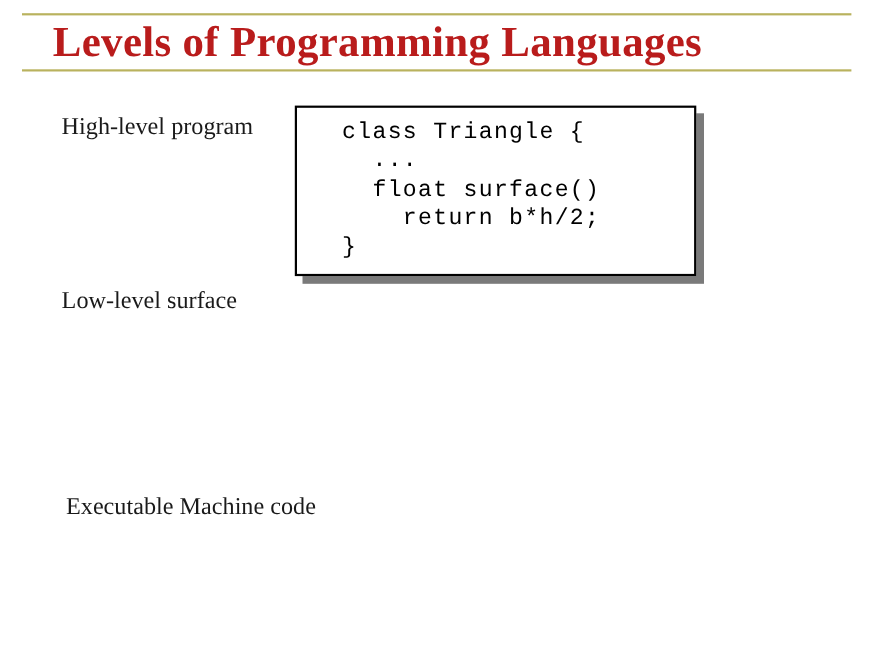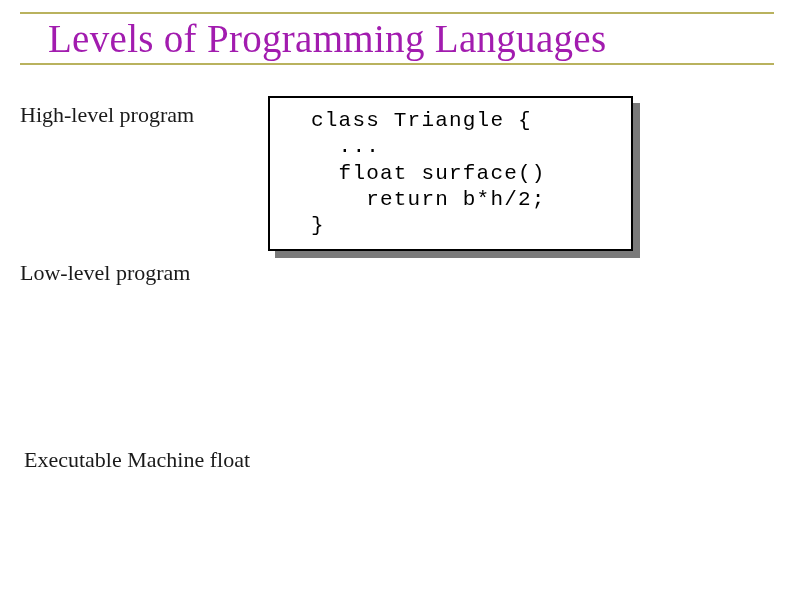--- a/index.html
+++ b/index.html
@@ -25,35 +25,36 @@
     width: 754px;
   }
   .title-rule {
     border: none;
     border-top: 2px solid #b9b25e;
     margin: 0 0 0 0;
     width: 100%;
   }
   .title-text {
     font-size: 39px;
-    color: #a21caf;
+    color: #b91c1c;
     margin: 2px 0 2px 28px;
-    font-weight: normal;
+    font-weight: bold;
     letter-spacing: 0.3px;
   }
   .title-rule.bottom {
     border-top: 2px solid #b9b25e;
     margin-top: 2px;
   }
 
   .label {
     position: absolute;
     font-size: 22px;
     color: #1a1a1a;
     font-family: "Times New Roman", Times, serif;
+    margin-left: 36px;
   }
   .label.high  { left: 20px; top: 102px; }
   .label.low   { left: 20px; top: 260px; }
   .label.mach  { left: 24px; top: 447px; }
 
   .codebox-wrap {
     position: absolute;
   }
   .codebox-wrap.high { left: 268px; top: 96px;  width: 365px; }
   .codebox-wrap.low  { left: 268px; top: 252px; width: 365px; }
@@ -103,17 +104,17 @@
     <div class="shadow"></div>
     <div class="codebox">
       <div class="code">class Triangle {
   ...
   float surface()
     return b*h/2;
 }</div>
     </div>
   </div>
 
-  <div class="label low">Low-level program</div>
+  <div class="label low">Low-level surface</div>
 
-  <div class="label mach">Executable Machine float</div>
+  <div class="label mach">Executable Machine code</div>
 
 </div>
 
 </body></html>

